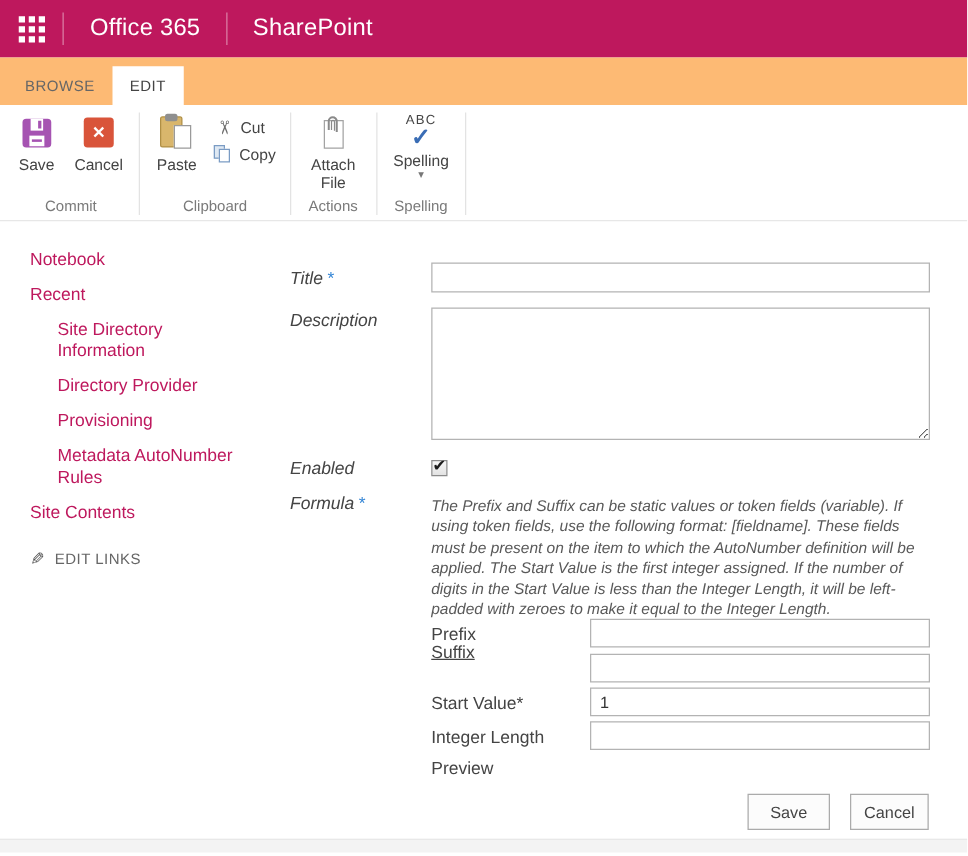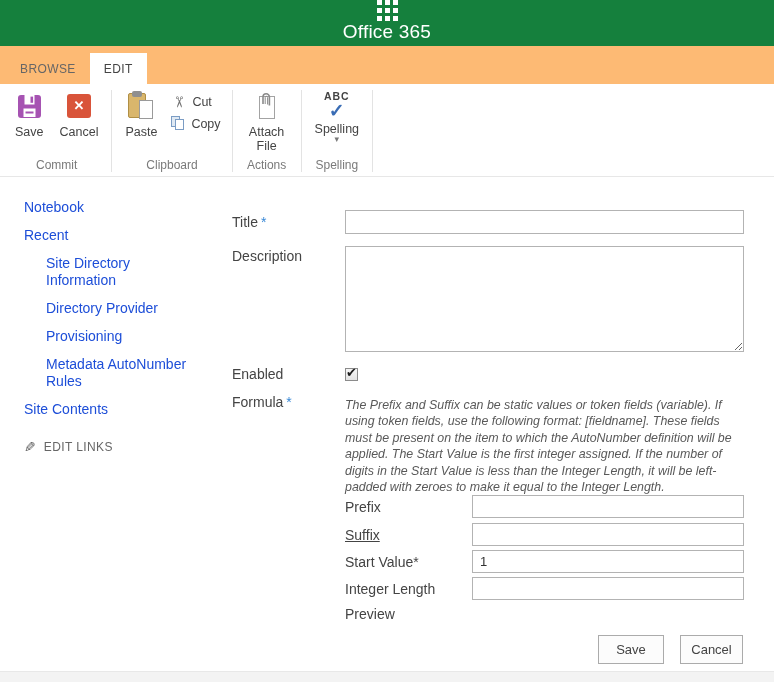--- a/index.html
+++ b/index.html
@@ -1,21 +1,21 @@
 <!DOCTYPE html>
 <html><head>
 <meta charset="utf-8">
 <style>
   * { box-sizing: border-box; margin: 0; padding: 0; }
   html,body { background:#fff; }
   body { font-family:"Liberation Sans", sans-serif; }
   .canvas { position:relative; width:774px; height:685px; background:#fff; overflow:hidden; }
 
   
-  .suitebar { position:absolute; left:0; top:0; width:774px; height:46px; background:#15803d; display:flex; align-items:center;flex-direction:column; }
+  .suitebar { position:absolute; left:0; top:0; width:774px; height:46px; background:#be185d; display:flex; align-items:center; }
   .waffle-btn { width:50px; height:46px; display:flex; align-items:center; justify-content:center; cursor:pointer; }
   .waffle { display:grid; grid-template-columns:repeat(3,5px); grid-gap:3px; }
   .waffle i { width:5px; height:5px; background:#fff; display:block; }
   .sb-div { width:1px; height:26px; background:rgba(255,255,255,.45); }
   .brand { color:#fff; font-size:19px; font-weight:400; letter-spacing:.2px; cursor:pointer; }
   .brand.office { margin:0 21px; }
   .brand.sp { margin-left:20px; }
 
   
   .tabstrip { position:absolute; left:0; top:46px; width:774px; height:38px; background:#fdba74; display:flex; align-items:flex-end; padding-left:6px; }
@@ -42,57 +42,57 @@
   .ppage { position:absolute; left:11px; top:9px; width:14px; height:19px; background:#fff; border:1px solid #9a9a9a; }
 
   .rsmallcol { display:flex; flex-direction:column; gap:5px; padding:6px 4px 0 8px; }
   .rsmall { display:flex; align-items:center; gap:5px; font-size:12.5px; color:#444; cursor:pointer; }
   .cut-icon { display:inline-block; width:16px; color:#6f6f6f; font-size:15px; transform:rotate(90deg); text-align:center; }
   .copy-icon { position:relative; width:15px; height:15px; }
   .copy-back  { position:absolute; left:0; top:0; width:9px; height:11px; border:1px solid #7b9cc4; background:#dfe9f3; }
   .copy-front { position:absolute; left:4px; top:3px; width:9px; height:11px; border:1px solid #7b9cc4; background:#fff; }
 
   .spell-icon { display:flex; flex-direction:column; align-items:center; height:32px; }
-  .abc { font-size:10.5px; font-weight:bold; color:#444; letter-spacing:1px; line-height:12px; }
+  .abc { font-size:10.5px; font-weight:normal; color:#444; letter-spacing:1px; line-height:12px; }
   .spellcheck { font-size:19px; font-weight:bold; color:#3a6db5; line-height:17px; }
   .caret { font-size:9px; color:#777; line-height:7px; padding-bottom:2px; }
 
   
   .sidebar { position:absolute; left:0; top:186px; width:210px; padding-top:7px; }
-  .nav-item { margin-left:8px; padding:5.5px 8px 5.5px 16px; font-size:14px; line-height:17px; color:#1d4ed8; cursor:pointer; }
+  .nav-item { margin-left:8px; padding:5.5px 8px 5.5px 16px; font-size:14px; line-height:17px; color:#be185d; cursor:pointer; }
   .nav-item.lvl1 { padding-left:38px; }
   .nav-item.selected { background:#ededed; color:#333; }
   .editlinks { margin:16px 0 0 8px; padding-left:16px; display:flex; align-items:center; gap:8px; cursor:pointer; }
   .pencil { display:inline-block; transform:scaleX(-1); color:#555; font-size:14px; }
   .editlinks-label { font-size:12px; color:#666; letter-spacing:.4px; }
 
   
   .formarea { position:absolute; left:232px; top:186px; width:520px; height:490px; }
-  .flabel { position:absolute; left:0; font-size:14px; color:#444; }
+  .flabel { position:absolute; left:0; font-size:14px; color:#444;font-style:italic; }
   .sublabel { position:absolute; left:113px; font-size:14px; color:#444; }
   .req { color:#3787d6; margin-left:3px; }
   .txt { position:absolute; left:113px; width:399px; height:24px; border:1px solid #b3b3b3; background:#fff; padding:0 7px; font-size:13px; color:#333; font-family:inherit; }
   .txt.small { left:240px; width:272px; height:23px; }
   .txtarea { position:absolute; left:113px; top:60px; width:399px; height:106px; border:1px solid #b3b3b3; background:#fff; padding:6px 7px; font-size:13px; color:#333; font-family:inherit; resize:both; }
   .cbox { position:absolute; left:113px; top:182px; width:13px; height:13px; border:1px solid #8b8b8b; background:linear-gradient(#f6f6f6,#e3e3e3); cursor:pointer; }
   .cbox span { position:absolute; left:0; top:-4px; font-size:13px; color:#1c1c1c; }
   .fhelp { position:absolute; left:113px; top:211px; width:403px; font-style:italic; font-size:12.4px; line-height:16.4px; color:#595959; }
   .fbtn { position:absolute; height:29px; background:#fcfcfc; border:1px solid #ababab; font-size:13px; color:#444; font-family:inherit; cursor:pointer; }
   .fbtn.save { left:366px; top:449px; width:66px; }
   .fbtn.cancel { left:448px; top:449px; width:63px; }
 
   .footbar { position:absolute; left:0; top:671px; width:774px; height:11px; background:#f3f3f3; border-top:1px solid #e8e8e8; }
 
   
   .t-title  { top:28px; }  .in-title { top:24px; }
   .t-desc   { top:62px; }
   .t-enab   { top:180px; }
   .t-form   { top:208px; }
   .t-prefix { top:313px; } .in-prefix { top:309px; }
-  .t-suffix { top:341px;text-decoration:underline; } .in-suffix { top:337px; }
+  .t-suffix { top:327px;text-decoration:underline; } .in-suffix { top:337px; }
   .t-start  { top:368px; } .in-start  { top:364px; }
   .t-intlen { top:395px; } .in-intlen { top:391px; }
   .t-prev   { top:420px; }
 </style>
 </head>
 <body>
 
 <div class="canvas">
 
   <header class="suitebar">

